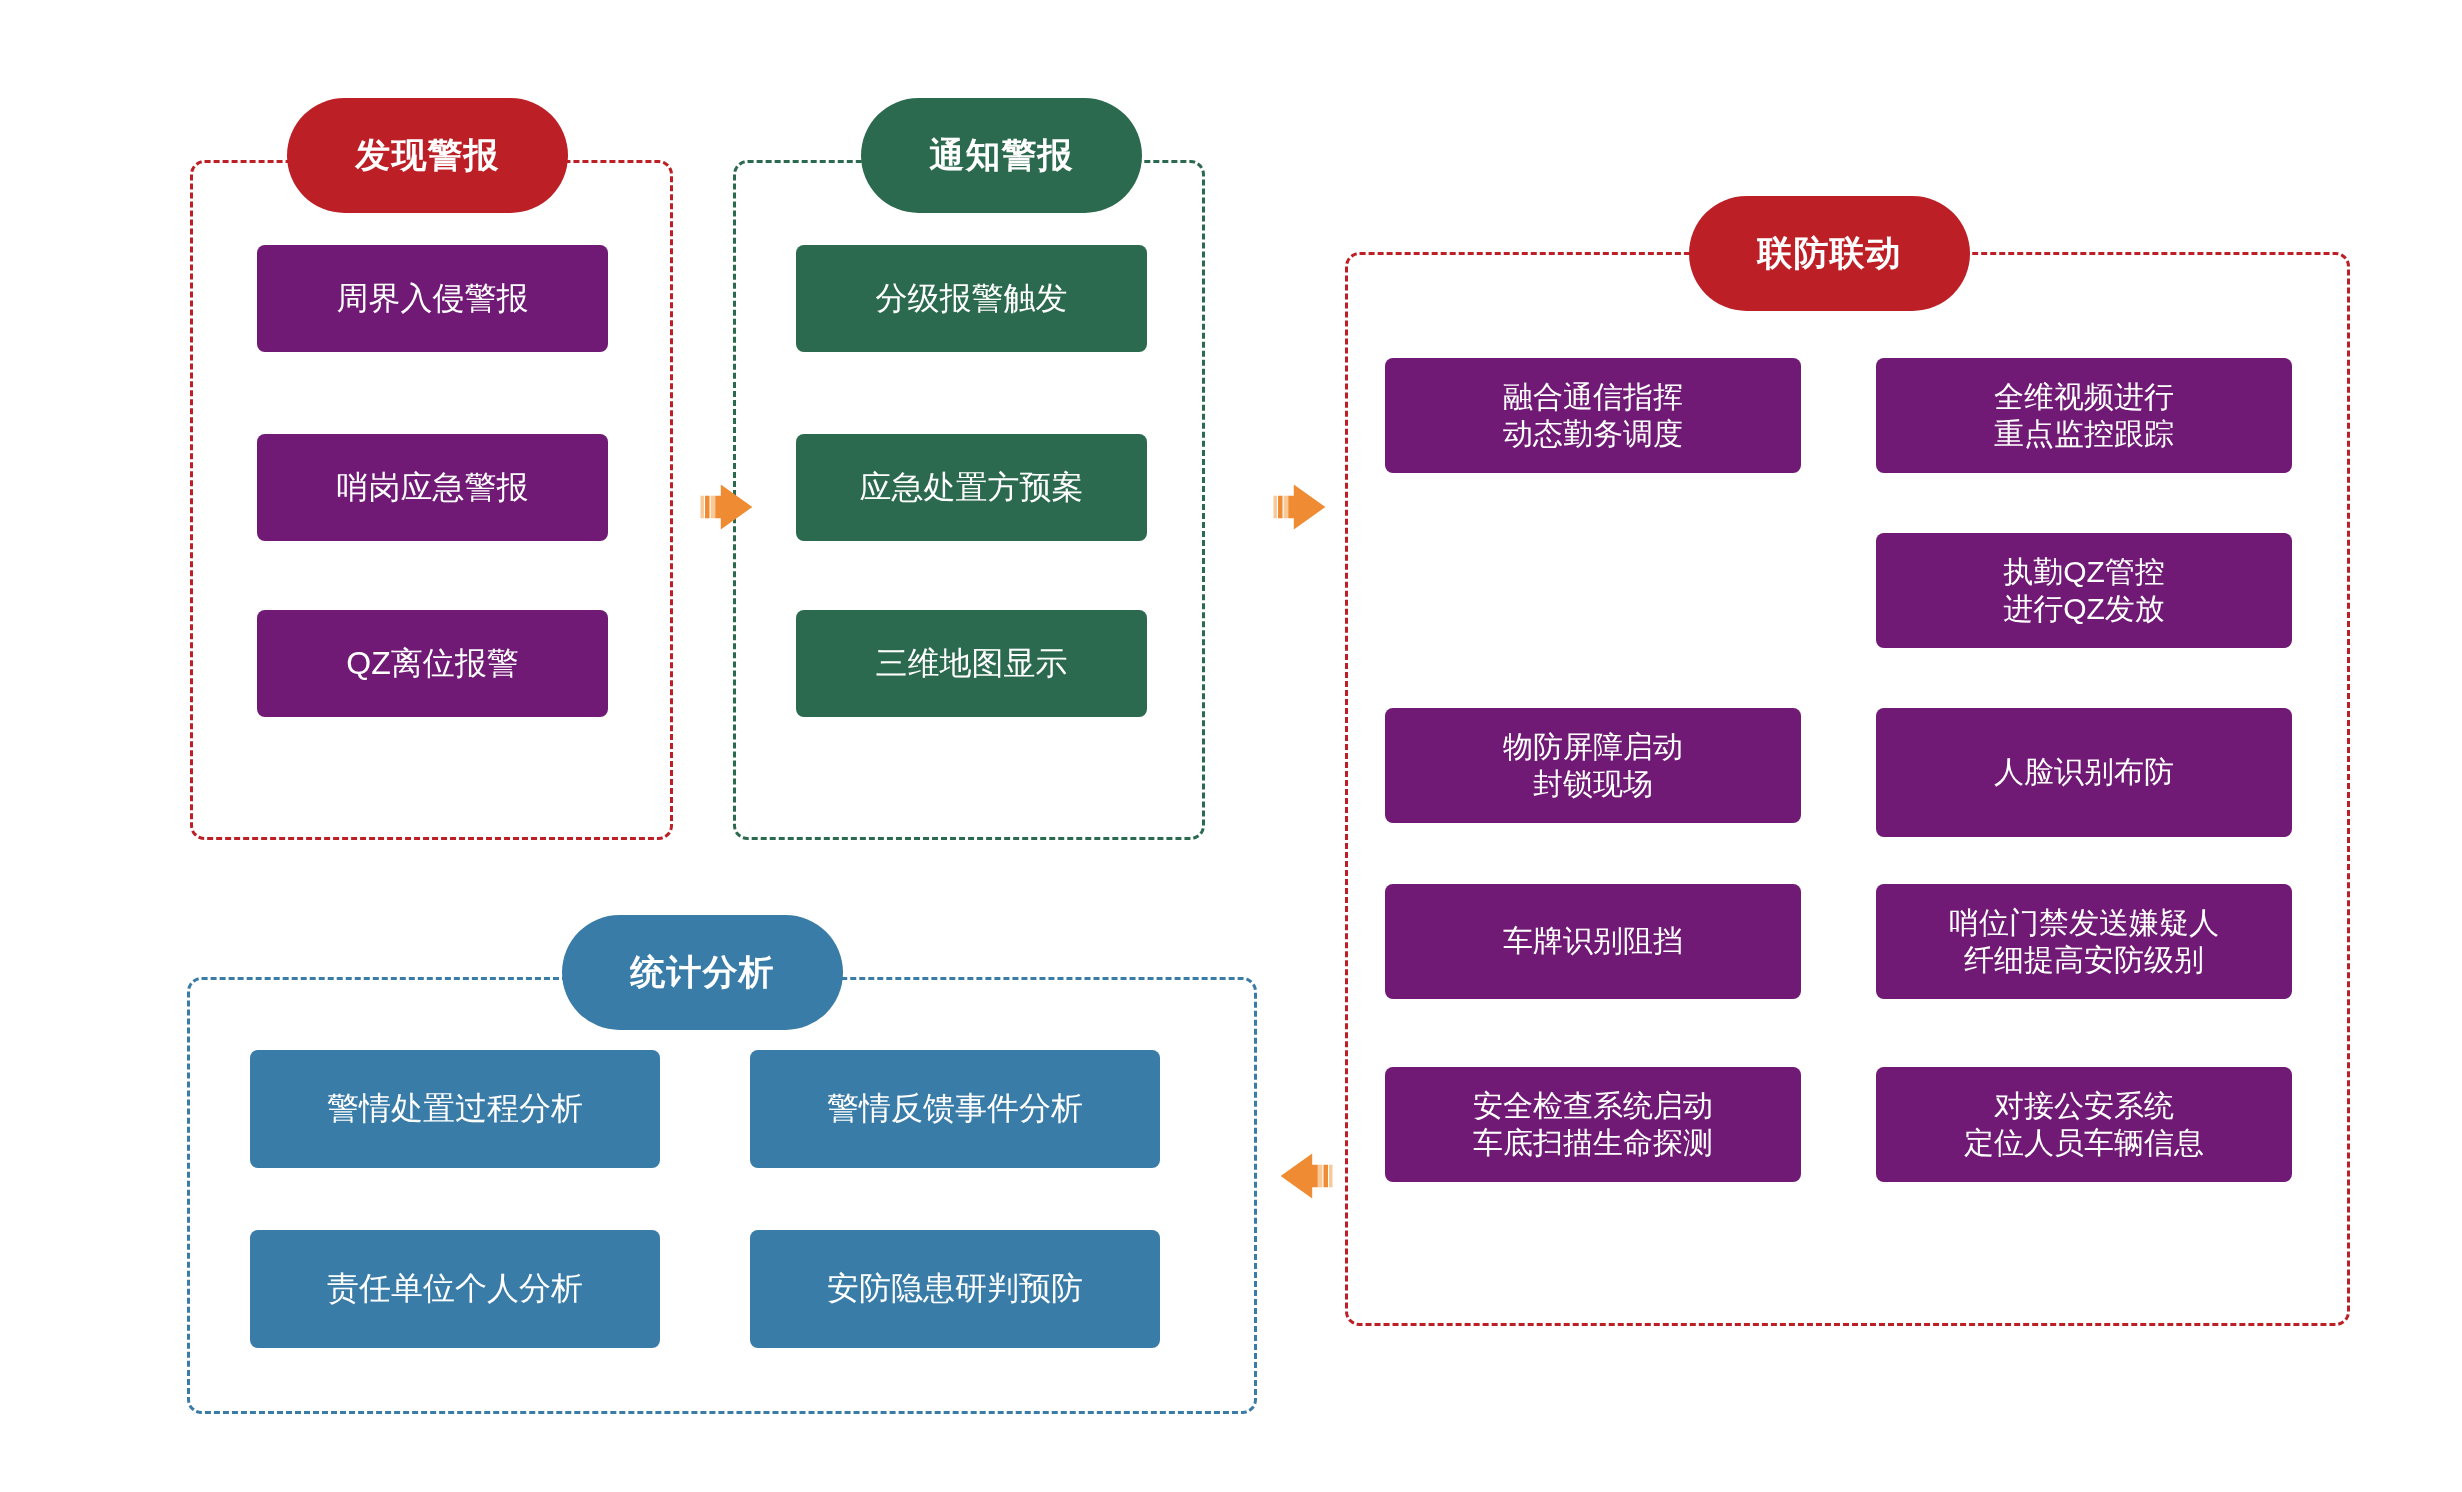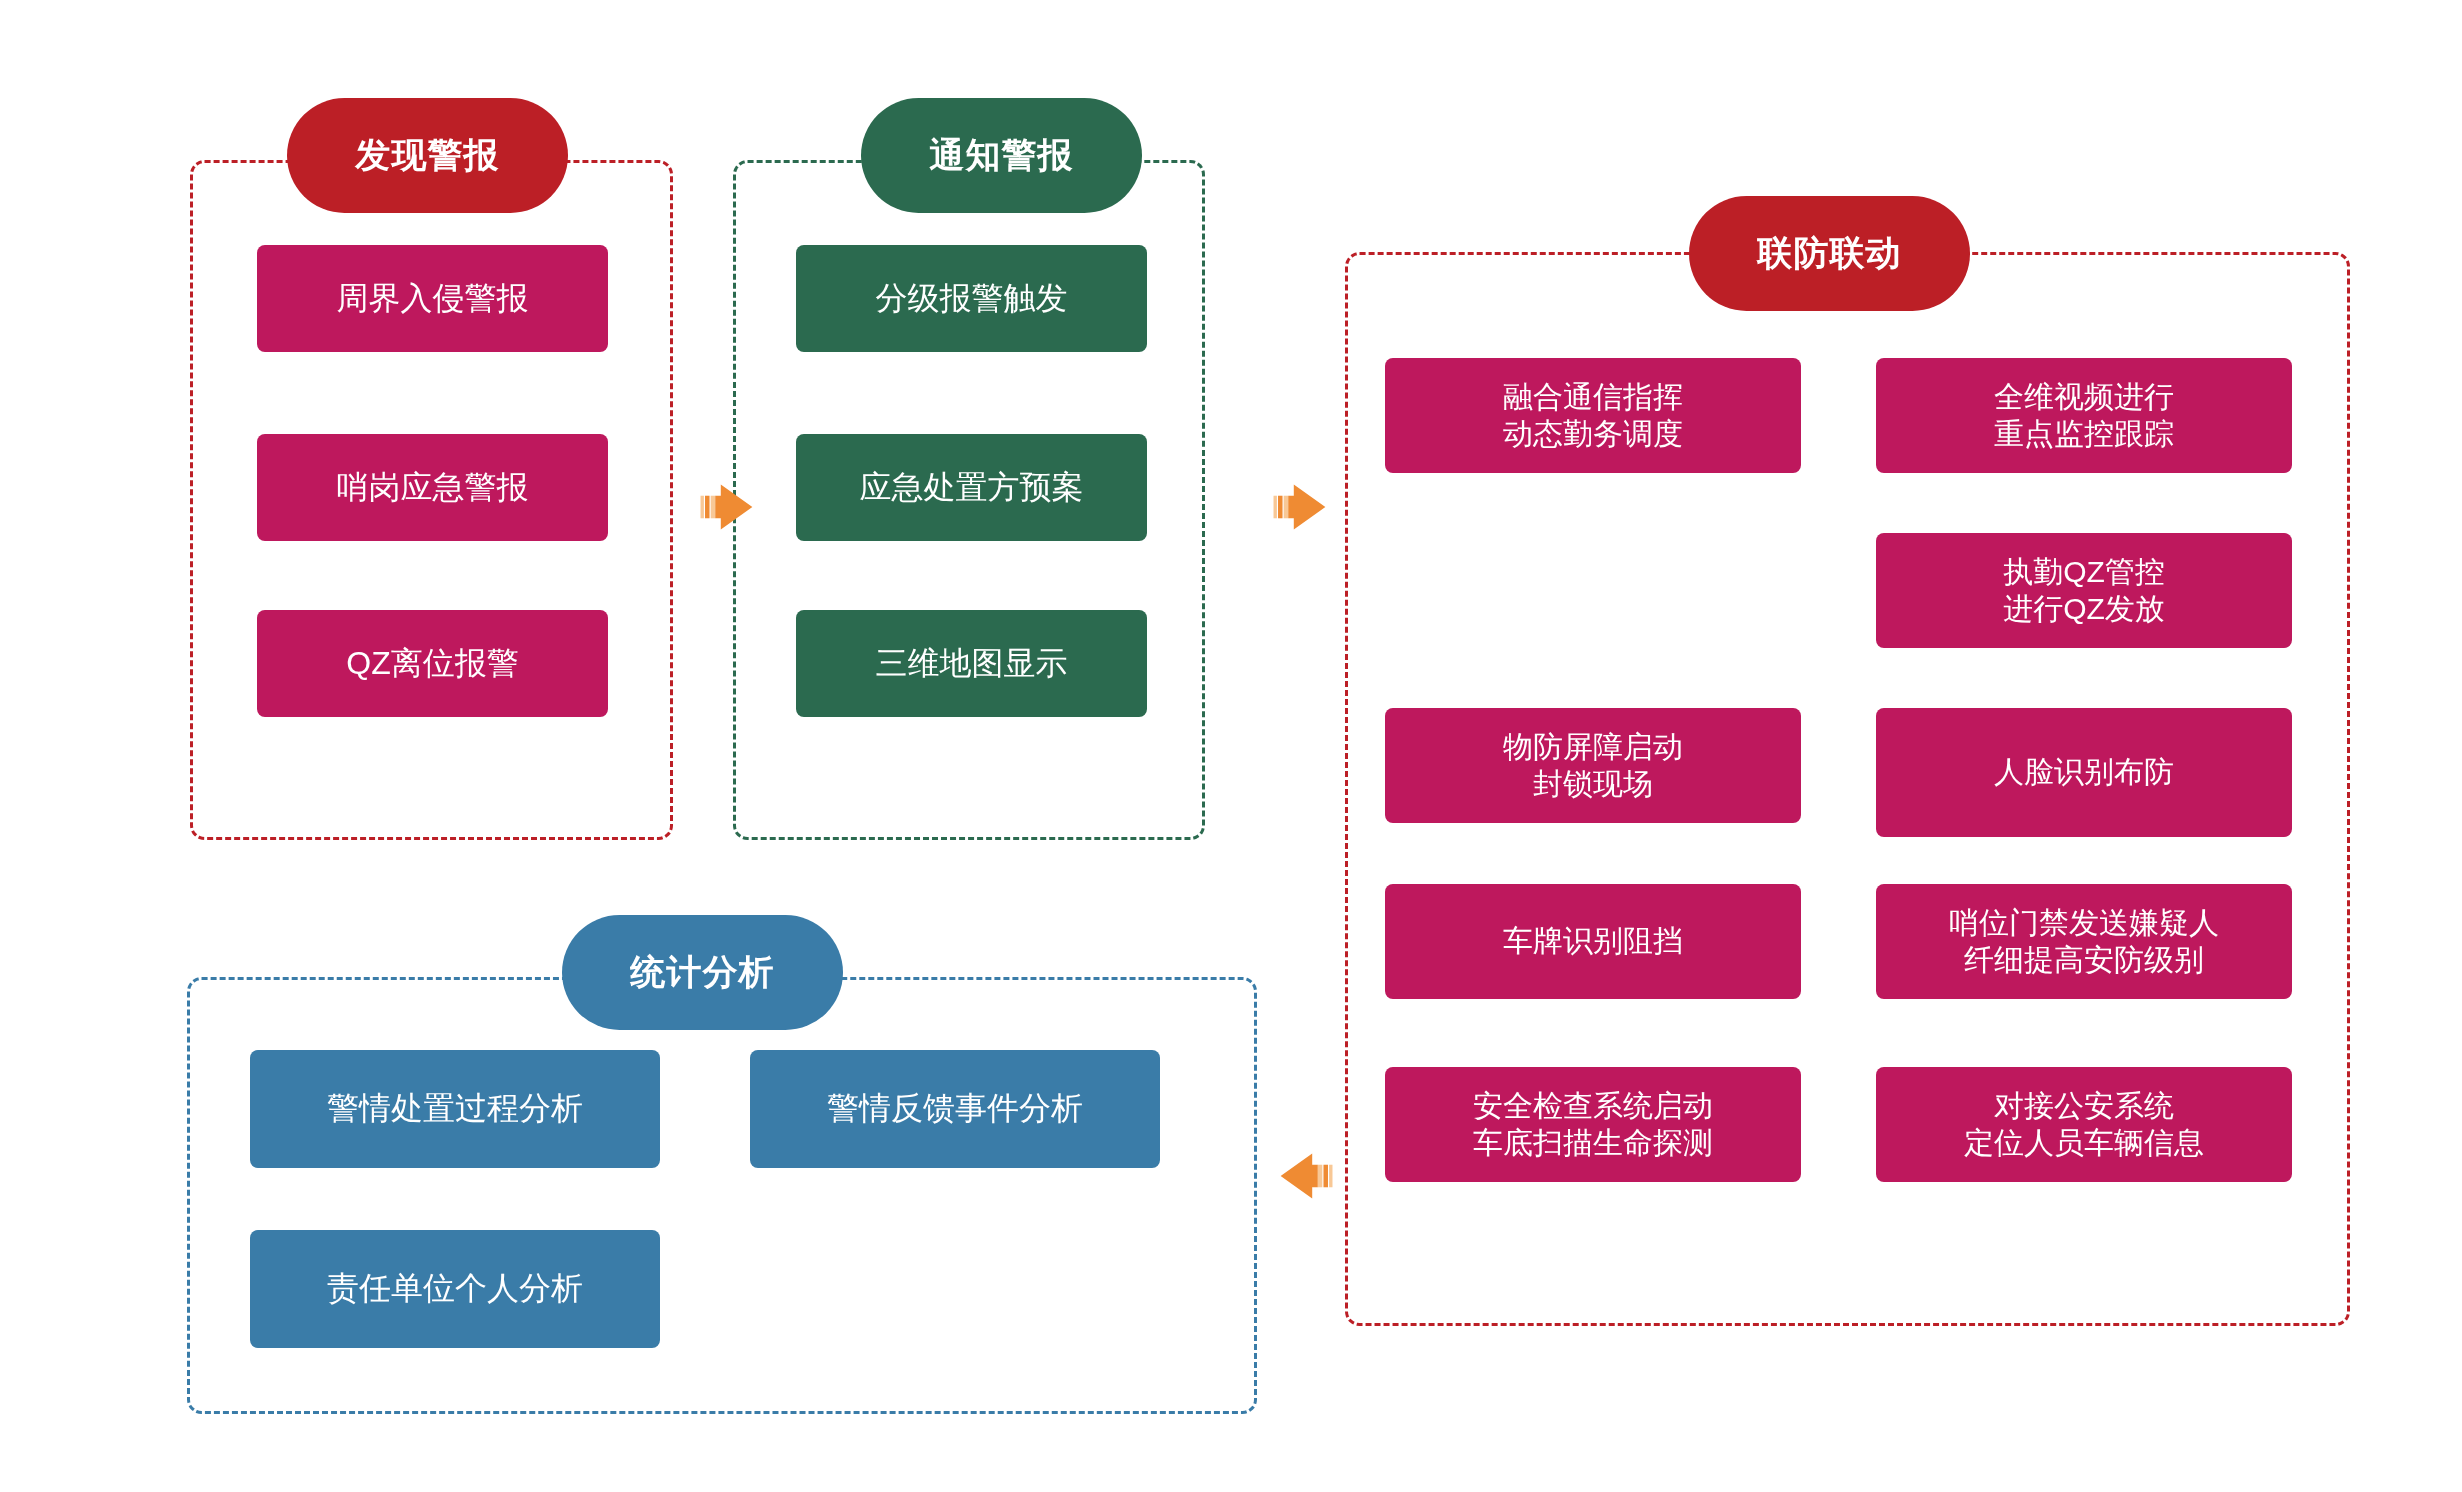--- a/index.html
+++ b/index.html
@@ -24,21 +24,21 @@
   }
   .pill-red{background:#BC1F26;}
   .pill-green{background:#2B6A4F;}
   .pill-blue{background:#3A7CA8;}
 
   .card{
     position:absolute;display:flex;align-items:center;justify-content:center;
     border-radius:7.9px;color:#ffffff;text-align:center;
     line-height:1.22;box-sizing:border-box;padding:3.4px 5.6px;
   }
-  .card-red{background:#be185d;}
+  .card-red{background:#701a75;}
   .card-green{background:#2B6A4F;}
   .card-blue{background:#3A7CA8;}
   .card span{display:block;white-space:pre-line;}
 
   .arrow{position:absolute;z-index:6;}
 </style>
 </head>
 <body>
 
 <div class="panel" style="left:190px;top:160px;width:483px;height:680px;">
@@ -151,18 +151,21 @@
 
   <div class="card card-blue" style="left:63px;top:73px;width:410px;height:118px;font-size:32px;">
     <span>警情处置过程分析</span>
   </div>
   <div class="card card-blue" style="left:563px;top:73px;width:410px;height:118px;font-size:32px;">
     <span>警情反馈事件分析</span>
   </div>
   <div class="card card-blue" style="left:63px;top:253px;width:410px;height:118px;font-size:32px;">
     <span>责任单位个人分析</span>
   </div>
+  <div class="card card-blue" style="left:563px;top:253px;width:410px;height:118px;font-size:32px;">
+    <span>安防隐患研判预防</span>
+  </div>
 </div>
 
 <div class="pill pill-blue" style="left:562px;top:915px;width:281px;height:115px;font-size:35px;">
   <span>统计分析</span>
 </div>
 
 
 </body></html>

